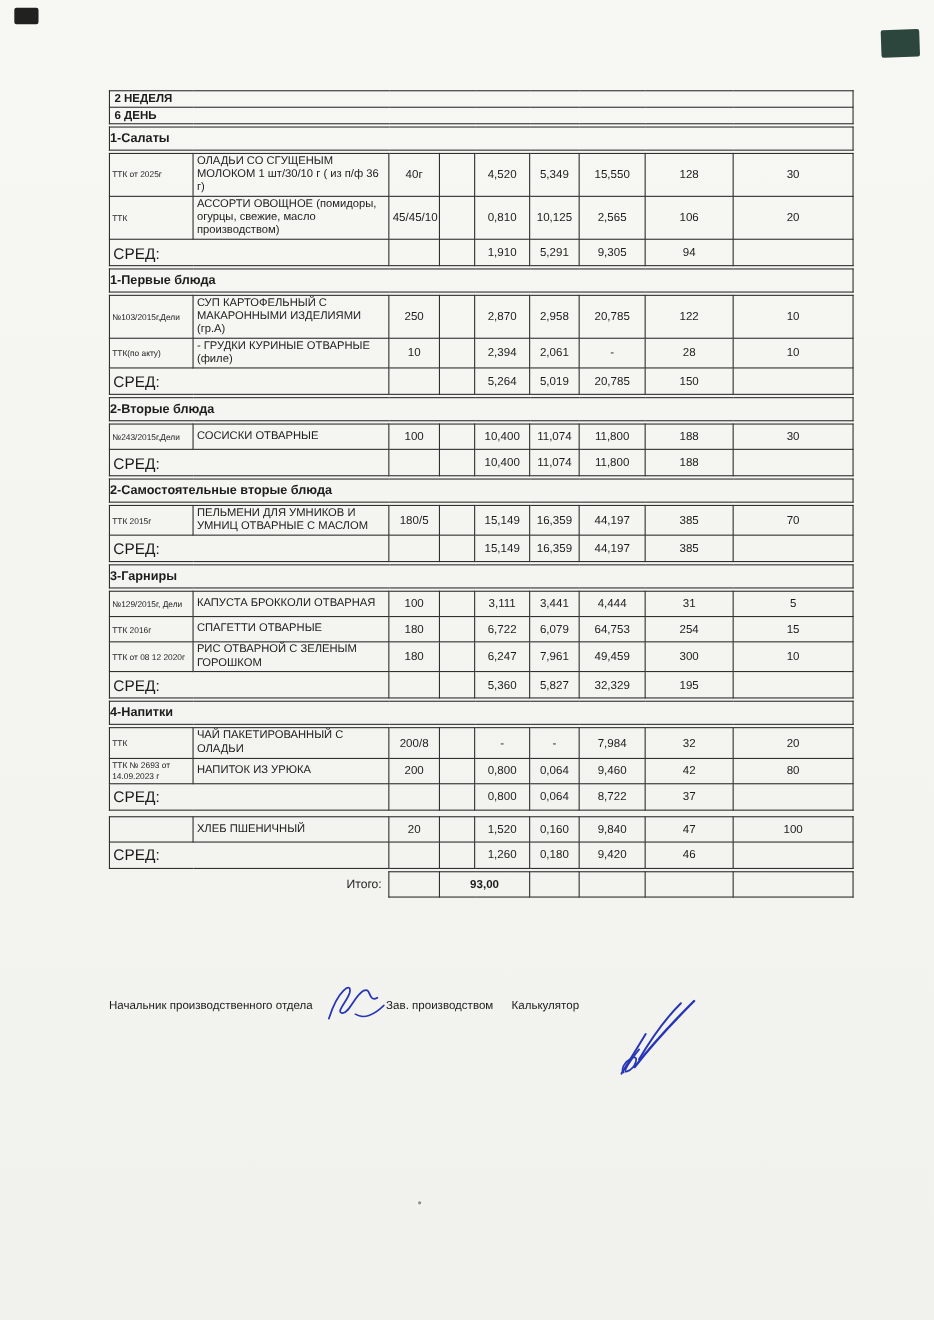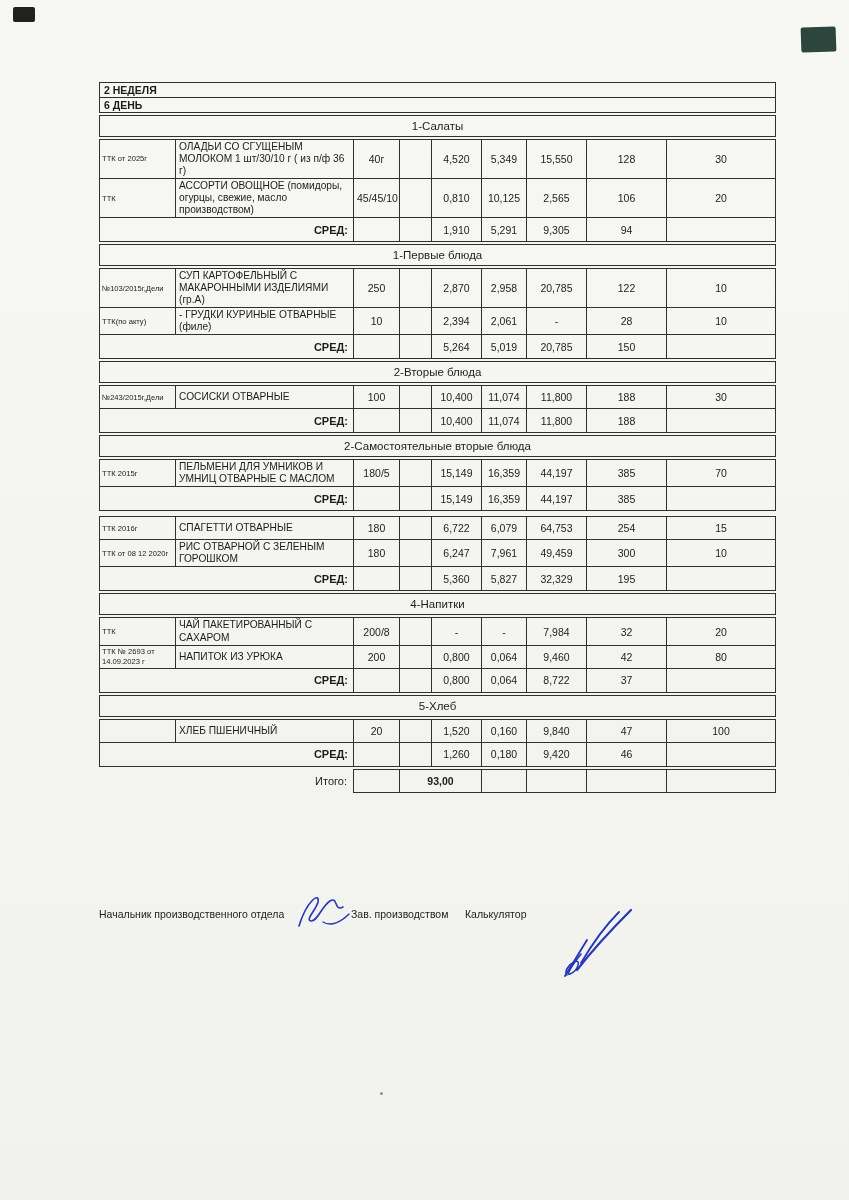--- a/index.html
+++ b/index.html
@@ -23,30 +23,30 @@
   table.menu {
     position:absolute; left:99px; top:82px; width:676px;
     border-collapse:collapse; table-layout:fixed;
   }
   td { font-size:10.5px; color:#1c1c1a; }
   .meta-cell {
     border:1px solid #30302e; font-weight:bold; font-size:10.5px;
     padding:1px 4px; height:15px; text-align:left;margin-top:47px;
   }
   .section-title {
-    border:1px solid #30302e; text-align:center; font-weight:normal;
+    border:1px solid #30302e; font-weight:bold;
     font-size:11.5px; height:21px; vertical-align:middle;
   }
   .cell { border:1px solid #30302e; padding:1px 3px; vertical-align:middle; }
   .ref  { font-size:7.6px; line-height:1.2; padding:1px 2px; }
   .name { font-size:10.2px; line-height:1.18; }
   .num  { text-align:center; font-size:10.5px; }
   tr.data-row { height:23px; }
   tr.avg-row  { height:24px; }
-  .avg-label  { text-align:right; font-weight:bold; padding-right:5px; font-size:11px; }
+  .avg-label  { text-align:left; font-weight:normal; padding-right:5px; font-size:14px; }
   tr.spacer-row td { border:none; height:3px; }
   tr.total-row { height:23px; }
   .total-label { border:none; text-align:right; font-weight:normal; font-size:11px; padding-right:6px; }
   .total-value { font-weight:bold; }
 
   .footer {
     position:absolute; left:99px; top:898px; width:700px; height:110px;
   }
   .footer .label { position:absolute; font-size:10.5px; white-space:nowrap; }
   .f-left  { left:0;   top:10px; }
@@ -223,22 +223,36 @@
           <td class="cell num"></td>
           <td class="cell num">15,149</td>
           <td class="cell num">16,359</td>
           <td class="cell num">44,197</td>
           <td class="cell num">385</td>
           <td class="cell num"></td>
         </tr>
         <tr class="spacer-row">
           <td colspan="9"></td>
         </tr>
-        <tr class="spacer-row">
-          <td colspan="9"></td>
+        <tr class="section-row">
+          <td class="section-title" colspan="9">3-Гарниры</td>
+        </tr>
+        <tr class="spacer-row">
+          <td colspan="9"></td>
+        </tr>
+        <tr class="data-row">
+          <td class="cell ref">№129/2015г, Дели</td>
+          <td class="cell name">КАПУСТА БРОККОЛИ ОТВАРНАЯ</td>
+          <td class="cell num">100</td>
+          <td class="cell num"></td>
+          <td class="cell num">3,111</td>
+          <td class="cell num">3,441</td>
+          <td class="cell num">4,444</td>
+          <td class="cell num">31</td>
+          <td class="cell num">5</td>
         </tr>
         <tr class="data-row">
           <td class="cell ref">ТТК 2016г</td>
           <td class="cell name">СПАГЕТТИ ОТВАРНЫЕ</td>
           <td class="cell num">180</td>
           <td class="cell num"></td>
           <td class="cell num">6,722</td>
           <td class="cell num">6,079</td>
           <td class="cell num">64,753</td>
           <td class="cell num">254</td>
@@ -269,21 +283,21 @@
           <td colspan="9"></td>
         </tr>
         <tr class="section-row">
           <td class="section-title" colspan="9">4-Напитки</td>
         </tr>
         <tr class="spacer-row">
           <td colspan="9"></td>
         </tr>
         <tr class="data-row">
           <td class="cell ref">ТТК</td>
-          <td class="cell name">ЧАЙ ПАКЕТИРОВАННЫЙ  С САХАРОМ</td>
+          <td class="cell name">ЧАЙ ПАКЕТИРОВАННЫЙ  С ОЛАДЬИ</td>
           <td class="cell num">200/8</td>
           <td class="cell num"></td>
           <td class="cell num">-</td>
           <td class="cell num">-</td>
           <td class="cell num">7,984</td>
           <td class="cell num">32</td>
           <td class="cell num">20</td>
         </tr>
         <tr class="data-row">
           <td class="cell ref">ТТК № 2693 от 14.09.2023 г</td>
@@ -301,23 +315,20 @@
           <td class="cell num"></td>
           <td class="cell num"></td>
           <td class="cell num">0,800</td>
           <td class="cell num">0,064</td>
           <td class="cell num">8,722</td>
           <td class="cell num">37</td>
           <td class="cell num"></td>
         </tr>
         <tr class="spacer-row">
           <td colspan="9"></td>
-        </tr>
-        <tr class="section-row">
-          <td class="section-title" colspan="9">5-Хлеб</td>
         </tr>
         <tr class="spacer-row">
           <td colspan="9"></td>
         </tr>
         <tr class="data-row">
           <td class="cell ref"></td>
           <td class="cell name">ХЛЕБ ПШЕНИЧНЫЙ</td>
           <td class="cell num">20</td>
           <td class="cell num"></td>
           <td class="cell num">1,520</td>

